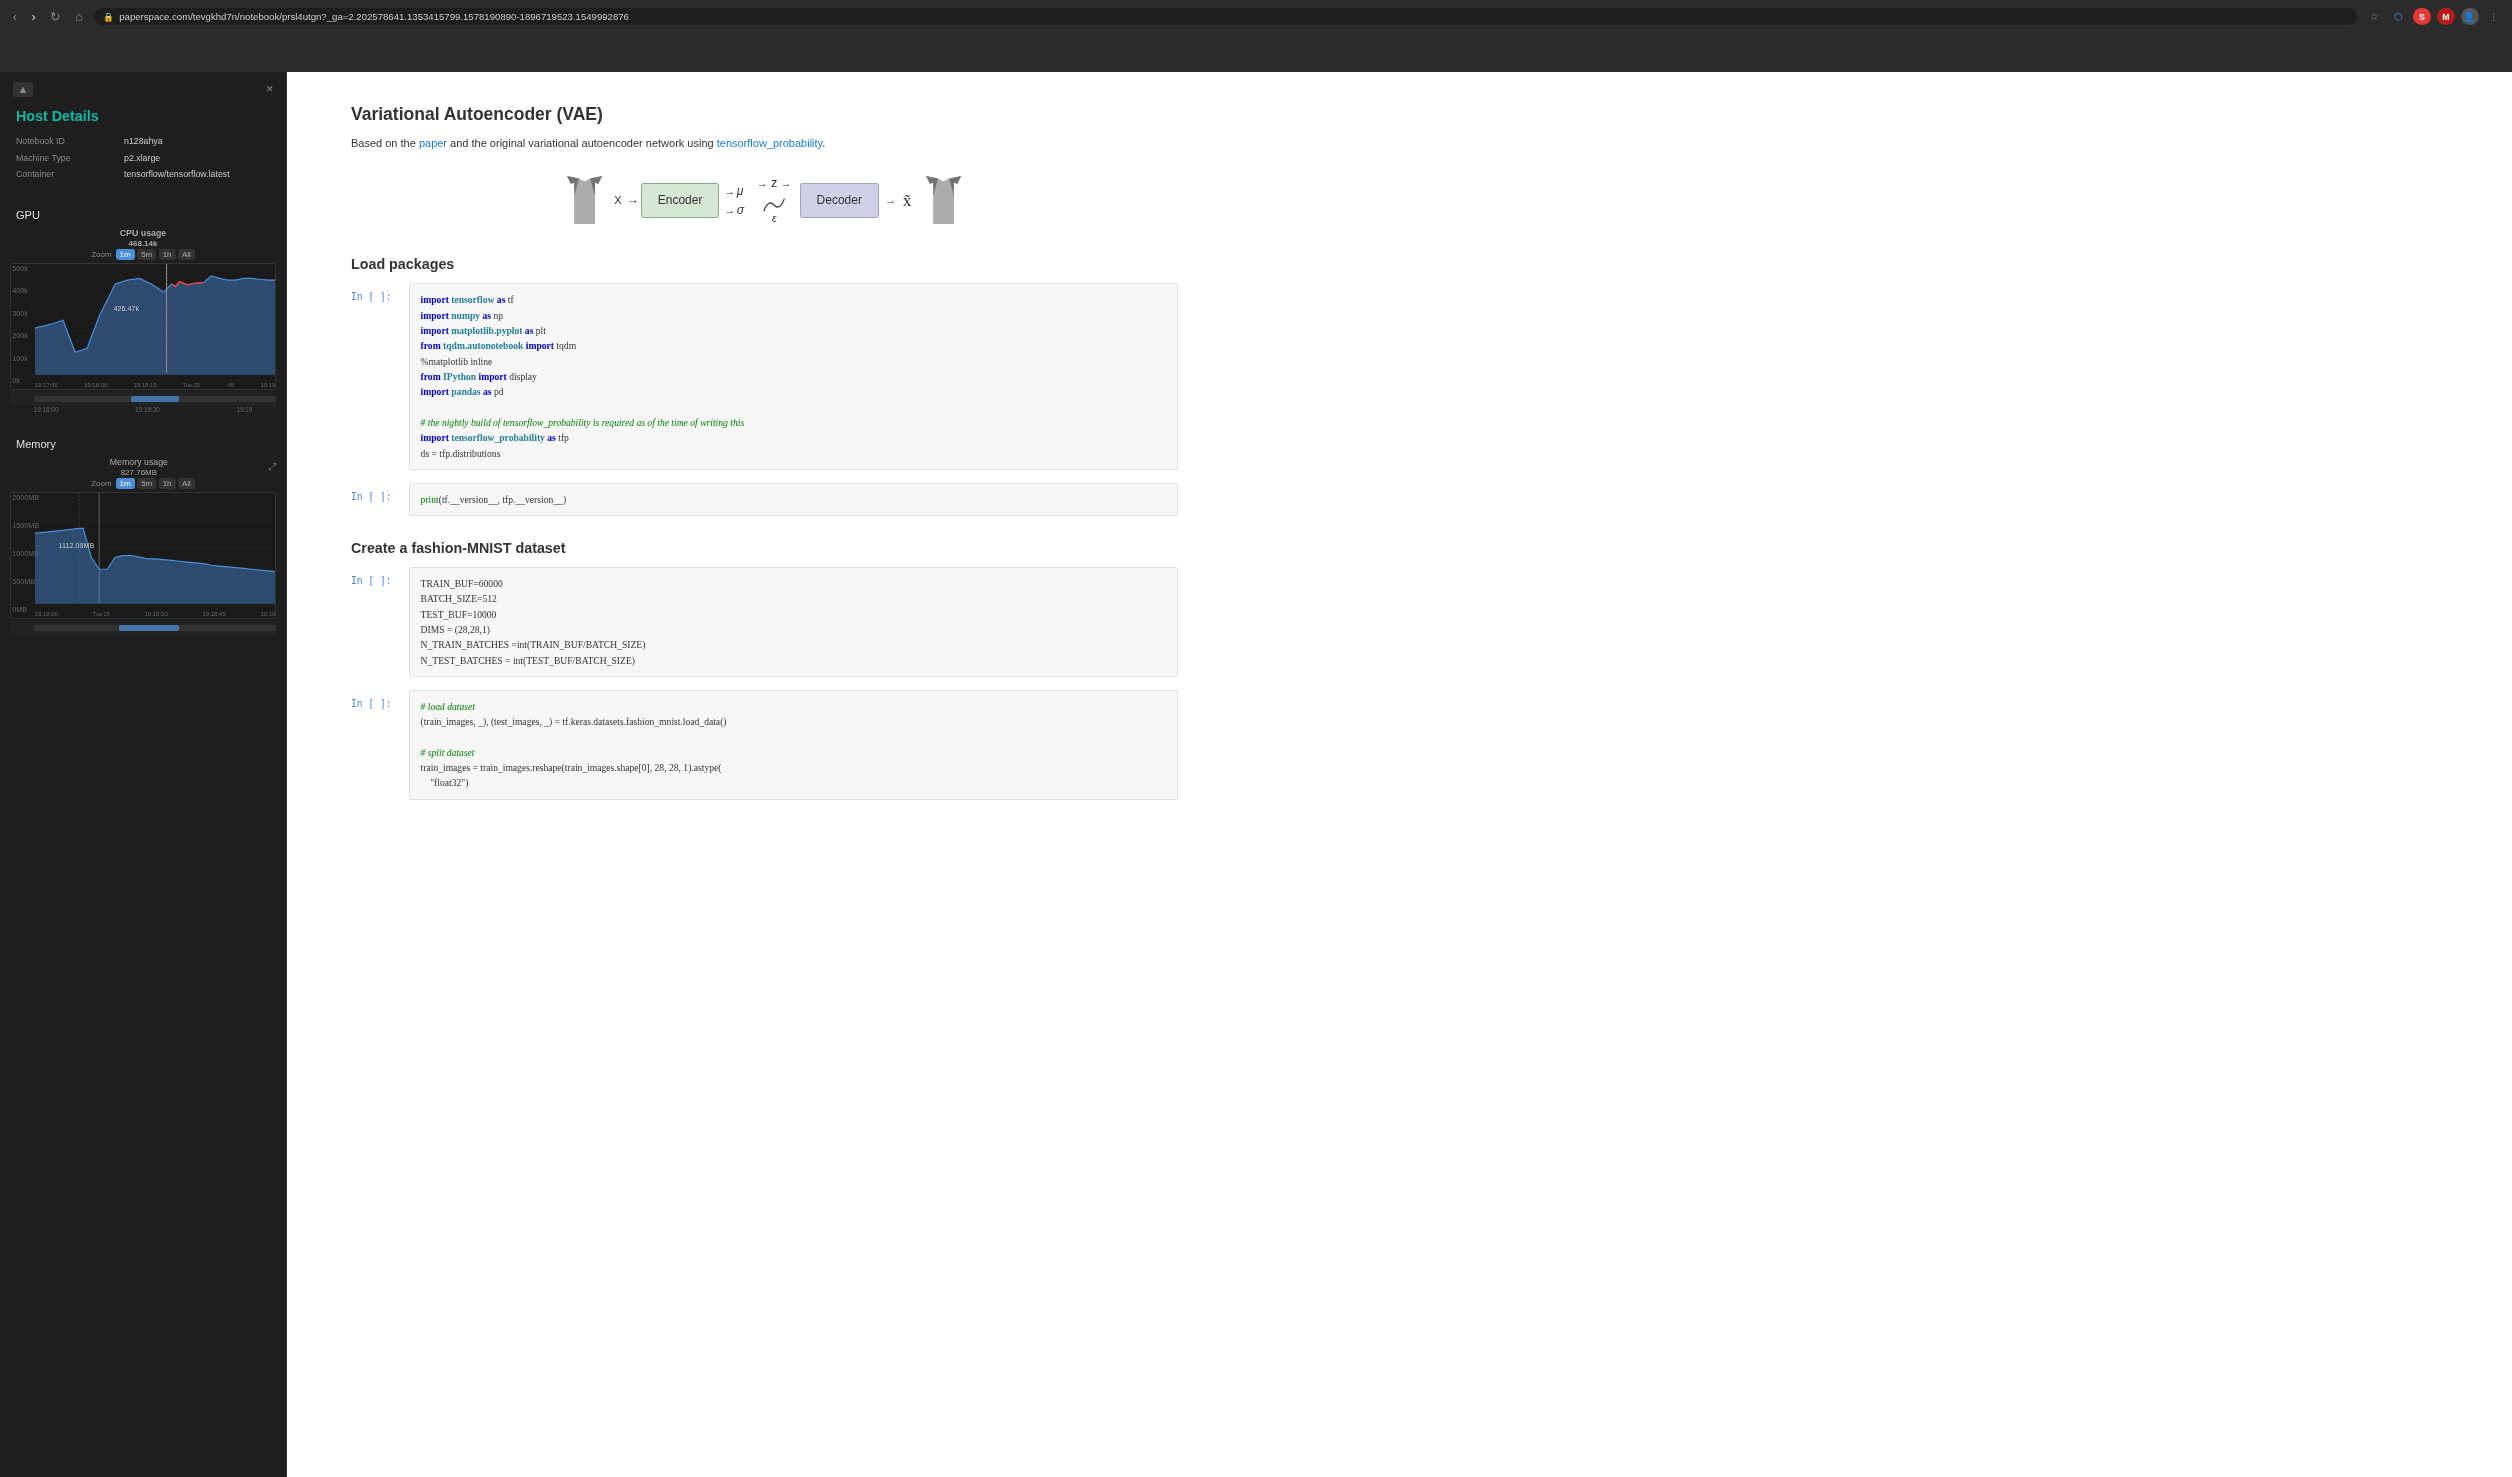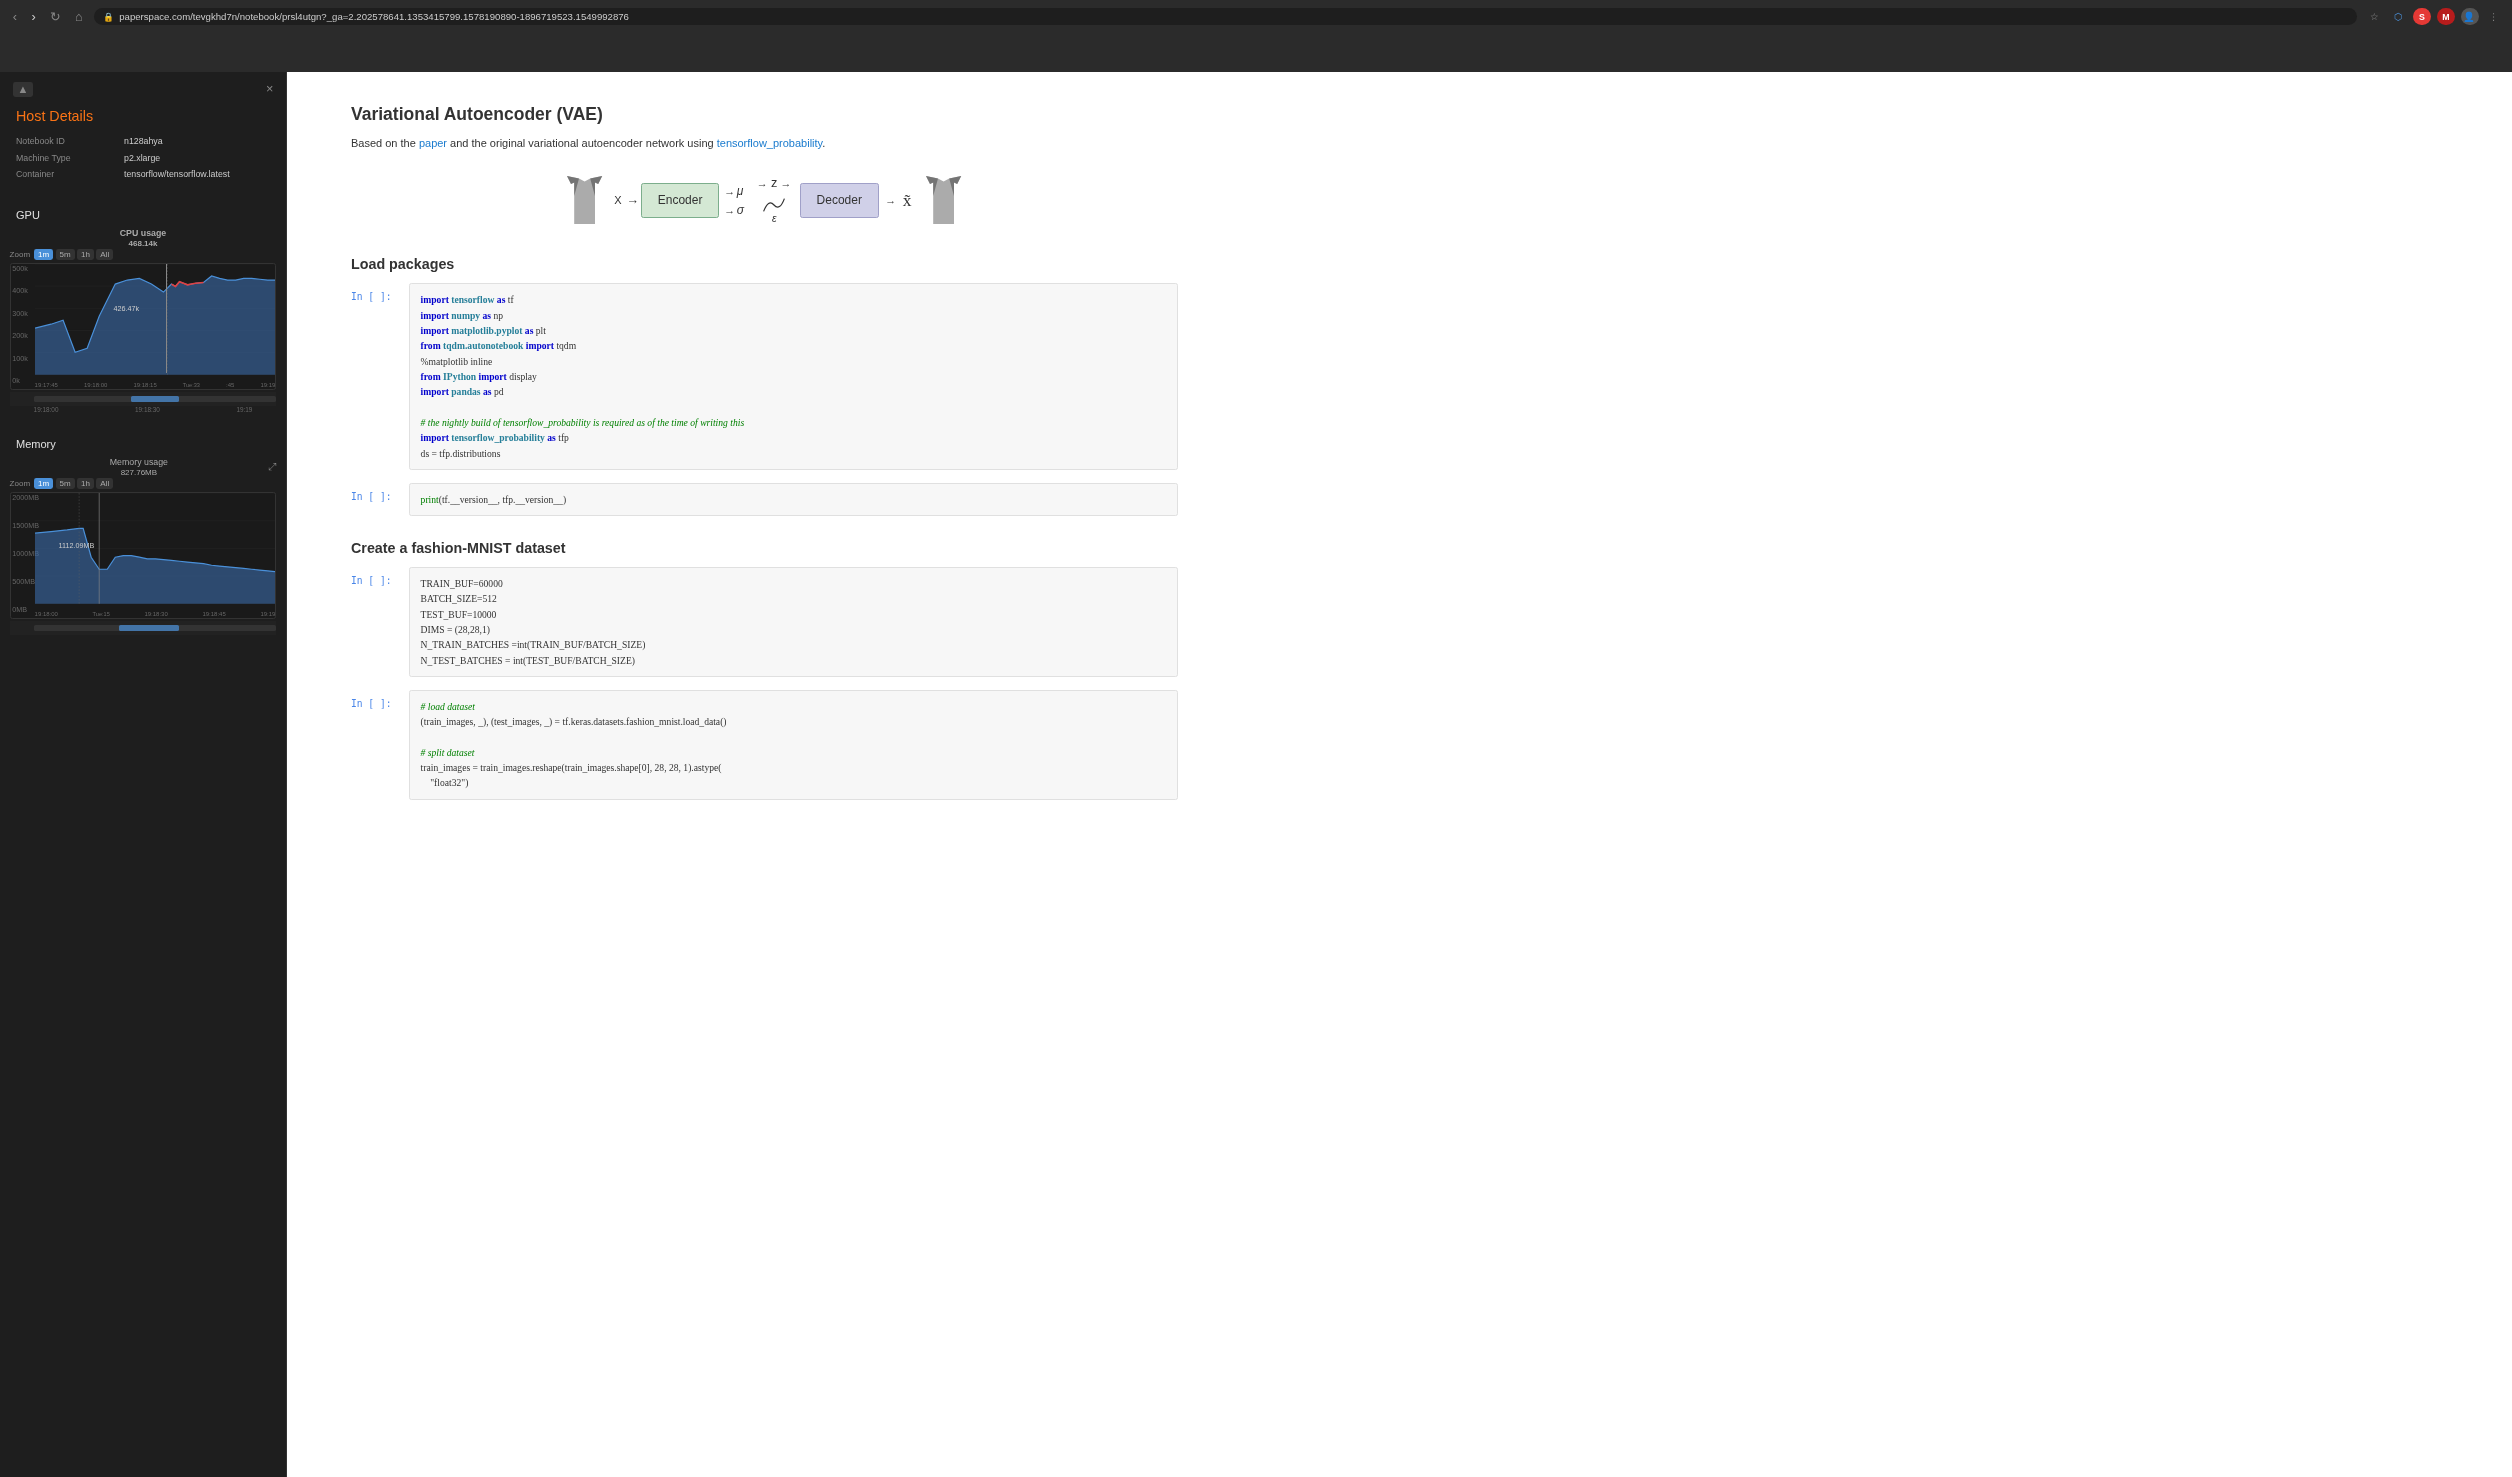--- a/index.html
+++ b/index.html
@@ -32,30 +32,30 @@
     
     .main-layout { display: flex; height: calc(100vh - 72px); }
 
     
     .sidebar { width: 287px; background: #1e1e1e; border-right: 0.8px solid #333; overflow-y: auto; position: relative; flex-shrink: 0; }
     .sidebar-header { display: flex; align-items: center; justify-content: space-between; padding: 9.6px 12.7px 0; }
     .sidebar-toggle { color: #888; font-size: 11px; cursor: pointer; background: #333; border-radius: 2.4px; padding: 1.6px 4.8px; }
     .sidebar-close { color: #888; font-size: 12.7px; cursor: pointer; }
 
     .host-details { padding: 11px 16px; }
-    .host-title { font-size: 14.3px; color: #f97316; font-weight: 400; margin-bottom: 12.7px; }
+    .host-title { font-size: 14.3px; color: #14b8a6; font-weight: 700; margin-bottom: 12.7px; }
     .detail-row { display: flex; margin-bottom: 6.4px; }
     .detail-label { color: #888; font-size: 8.8px; width: 72px; flex-shrink: 0; }
     .detail-value { color: #ccc; font-size: 8.8px; padding-left: 36px; }
 
     .section-title { color: #e0e0e0; font-size: 11px; font-weight: 500; margin: 12.7px 16px 6.4px; }
 
     
     .chart-container { padding: 0 9.6px 12.7px; }
-    .zoom-controls { display: flex; gap: 2.4px; margin-bottom: 3.2px; align-items: center; }
+    .zoom-controls { display: flex; gap: 2.4px; margin-bottom: 3.2px; align-items: center; justify-content: center; }
     .zoom-label { color: #888; font-size: 8px; margin-right: 1.6px; }
     .zoom-btn { background: #333; color: #aaa; border: none; border-radius: 2.4px; padding: 0.8px 4px; font-size: 8px; cursor: pointer; }
     .zoom-btn.active { background: #4a90d9; color: #fff; }
     .chart-area { height: 127px; background: #1a1a1a; border: 0.8px solid #333; border-radius: 2.4px; position: relative; overflow: hidden; }
     .chart-y-labels { position: absolute; left: 1.6px; top: 0; bottom: 4px; display: flex; flex-direction: column; justify-content: space-between; }
     .chart-y-label { color: #666; font-size: 7.2px; }
 
     
     .cpu-chart-svg { position: absolute; left: 24px; right: 0; top: 0; bottom: 16px; }
 

